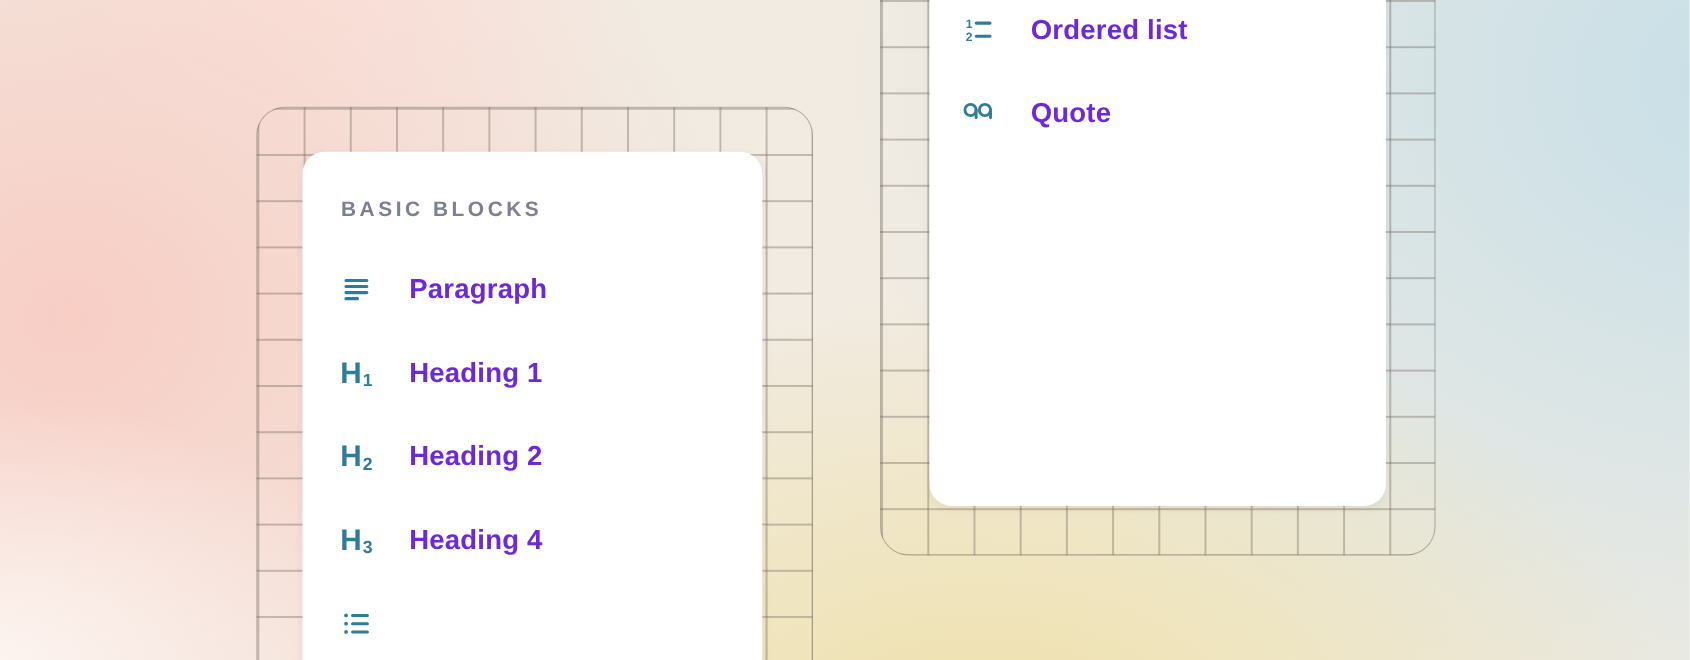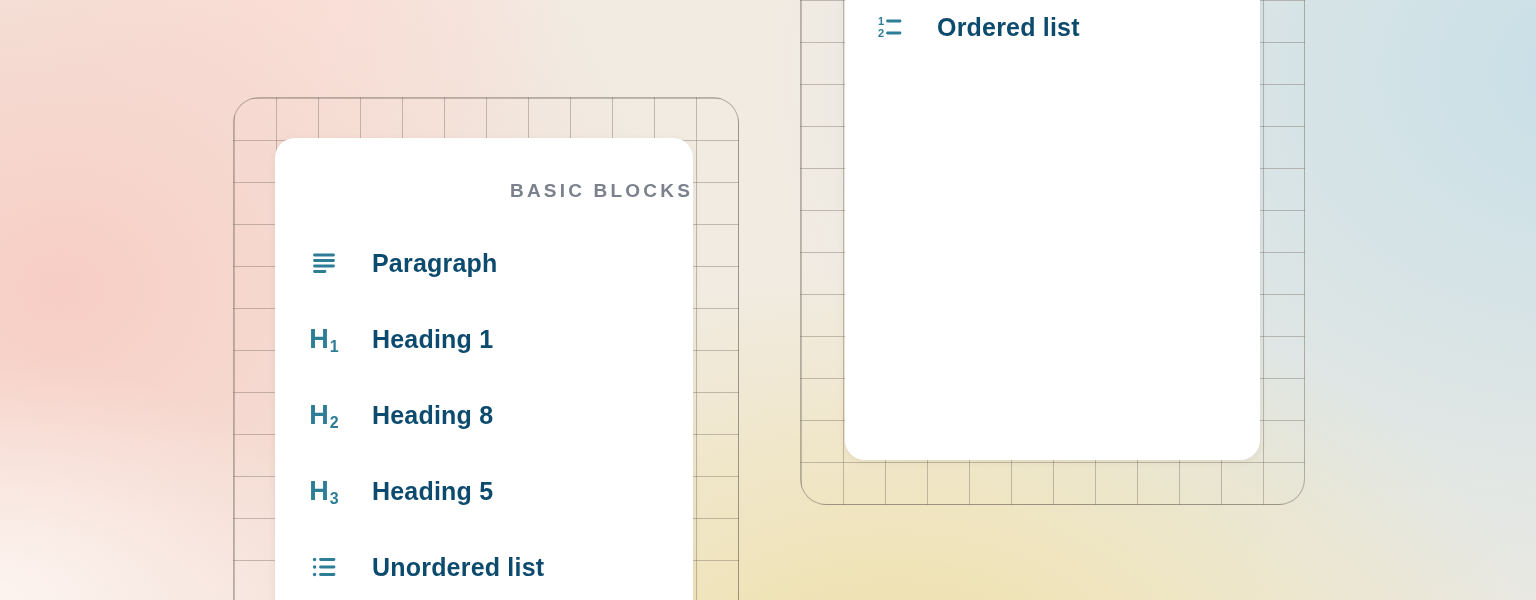--- a/index.html
+++ b/index.html
@@ -31,32 +31,32 @@
   .grid-right{left:800px;top:-43px;width:503px;height:546px;}
   .card{
     position:absolute;background:#ffffff;border-radius:20px;
     box-shadow:0 2px 8px rgba(80,60,50,.07);
     box-sizing:border-box;
   }
   .card-left{left:275px;top:138px;width:418px;height:522px;padding:42px 0 0 35px;}
   .card-right{left:845px;top:-40px;width:415px;height:500px;padding:29px 0 0 30px;}
   .section-label{
     font-size:19px;font-weight:700;letter-spacing:3.2px;
-    color:#7b818d;line-height:22px;text-align:right;
+    color:#7b818d;line-height:22px;
   }
   .rows-left{margin-top:23px;}
   .menu-row{display:flex;align-items:center;height:76px;cursor:pointer;}
   .icon{
     width:28px;height:28px;flex:0 0 28px;margin-right:34px;
     display:flex;align-items:center;justify-content:center;
     color:#2e7d97;
   }
   .icon svg{display:block;width:28px;height:28px;}
   .row-label{
-    font-size:25px;font-weight:700;color:#0c4a6e;letter-spacing:.2px;
+    font-size:25px;font-weight:700;color:#6d28d9;letter-spacing:.2px;
     white-space:nowrap;
   }
   .hicon{
     display:flex;align-items:flex-end;justify-content:center;
     color:#2e7d97;font-weight:700;line-height:1;
   }
   .h-base{font-size:27px;}
   .h-sub{font-size:16px;margin-left:1px;transform:translateY(2px);}
   .olnum{font:700 11px "Liberation Sans", sans-serif;fill:#2e7d97;}
 </style>
@@ -91,43 +91,42 @@
         <span class="row-label">Heading 1</span>
       </div>
 
       <div class="menu-row">
         <span class="icon">
           <span class="hicon">
               <span class="h-base">H</span>
               <span class="h-sub">2</span>
             </span>
         </span>
-        <span class="row-label">Heading 8</span>
+        <span class="row-label">Heading 2</span>
       </div>
 
       <div class="menu-row">
         <span class="icon">
           <span class="hicon">
               <span class="h-base">H</span>
               <span class="h-sub">3</span>
             </span>
         </span>
-        <span class="row-label">Heading 5</span>
+        <span class="row-label">Heading 4</span>
       </div>
 
       <div class="menu-row">
         <span class="icon">
           <svg viewBox="0 0 28 28" fill="none" stroke="currentColor" stroke-width="2.8" stroke-linecap="round">
             <path d="M10.5 6.5H24M10.5 14H24M10.5 21.5H24"></path>
             <circle cx="4.6" cy="6.5" r="1.7" fill="currentColor" stroke="none"></circle>
             <circle cx="4.6" cy="14" r="1.7" fill="currentColor" stroke="none"></circle>
             <circle cx="4.6" cy="21.5" r="1.7" fill="currentColor" stroke="none"></circle>
           </svg>
         </span>
-        <span class="row-label">Unordered list</span>
       </div>
 
     </div>
   </div>
 
   <div class="card card-right">
     <div>
 
       <div class="menu-row">
         <span class="icon">
@@ -136,18 +135,29 @@
             <text class="olnum" x="3" y="12" stroke="none">1</text>
             <text class="olnum" x="3" y="24" stroke="none">2</text>
           </svg>
         </span>
         <span class="row-label">Ordered list</span>
       </div>
 
 
 
 
+      <div class="menu-row">
+        <span class="icon">
+          <svg viewBox="0 0 28 28" fill="none" stroke="currentColor" stroke-width="2.6" stroke-linecap="round">
+            <circle cx="7.3" cy="11" r="5.1"></circle>
+            <path d="M12.4 11v7"></path>
+            <circle cx="20.4" cy="11" r="5.1"></circle>
+            <path d="M25.5 11v7"></path>
+          </svg>
+        </span>
+        <span class="row-label">Quote</span>
+      </div>
 
 
     </div>
   </div>
 
 </div>
 
 </body></html>

